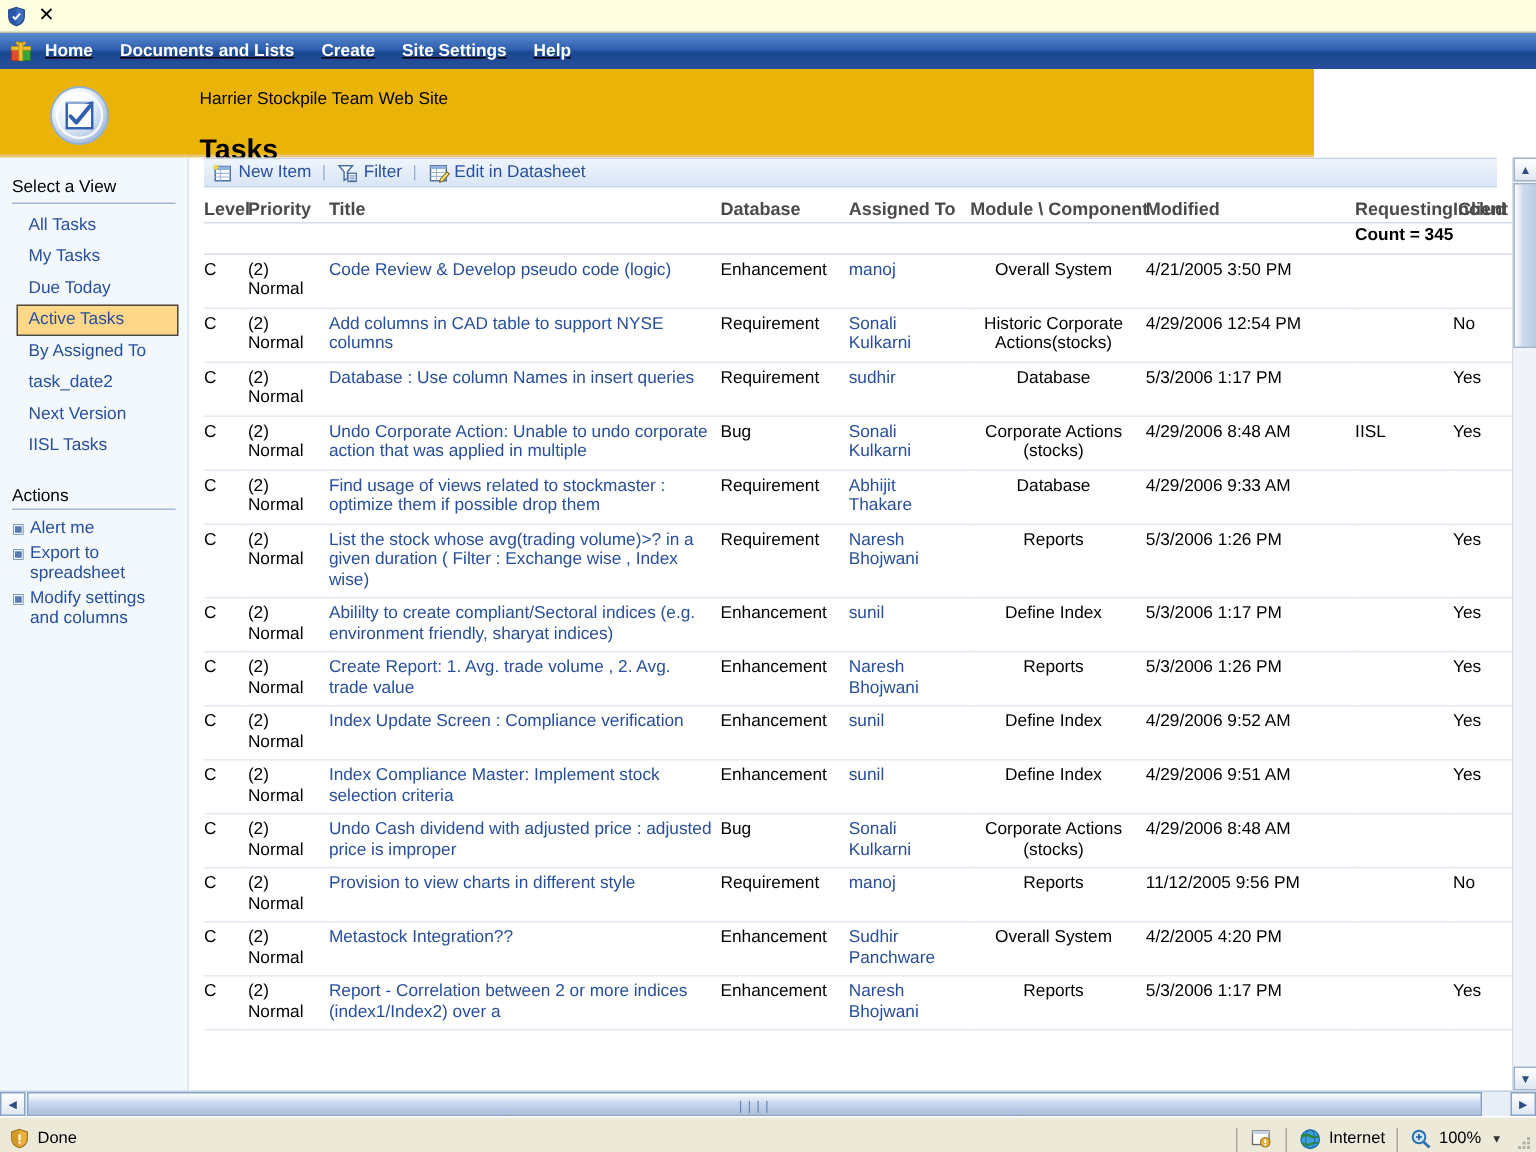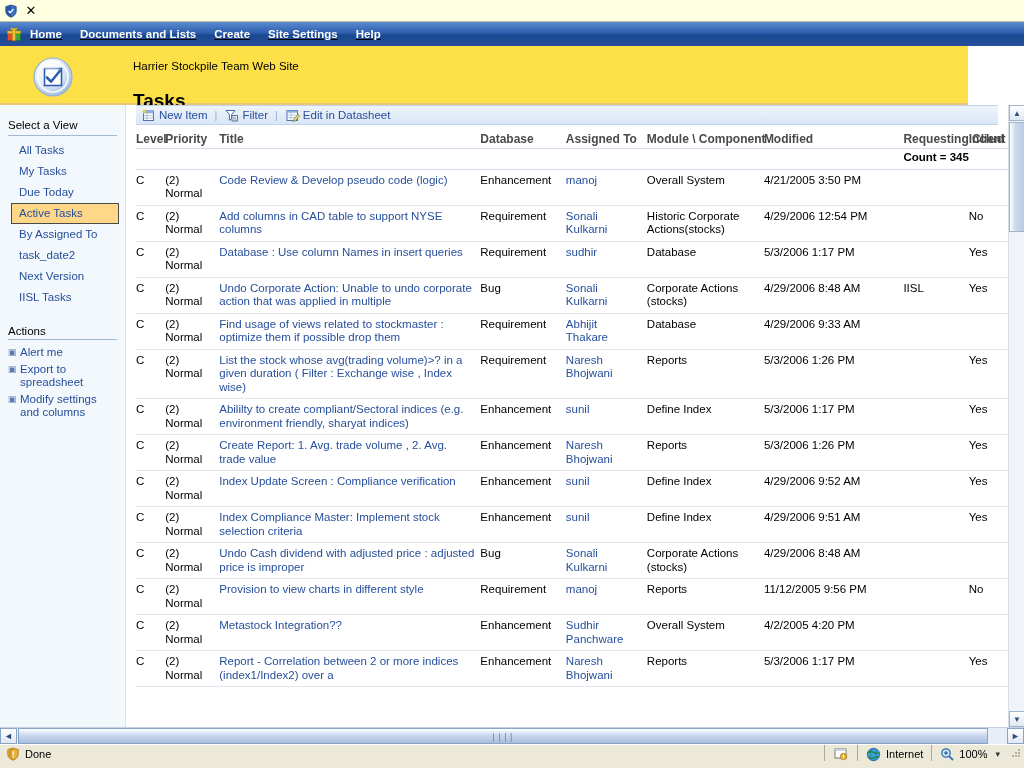--- a/index.html
+++ b/index.html
@@ -49,22 +49,22 @@
   .topnav a {
     color: #ffffff; text-decoration: none;
     font-weight: bold; font-size: 11.5px;
     margin-right: 18px;
     white-space: nowrap;
     cursor: pointer;
   }
 
   
   .banner {
-    position: absolute; top: 46px; left: 0; width: 968px; height: 59px;
-    background: #fde047;
+    position: absolute; top: 46px; left: 0; width: 876px; height: 59px;
+    background: #eab308;
     border-bottom: 2px solid #e8c77b;
   }
   .banner .logo {
     position: absolute; left: 31px; top: 9px; width: 44px; height: 44px;
   }
   .banner .sitename {
     position: absolute; left: 133px; top: 14px;
     font-size: 11.5px; color: #000000;
   }
   .banner .pagetitle {
@@ -163,21 +163,21 @@
   }
   table.list tr.countrow td {
     border-bottom: 1px solid #d3dce8;
     font-weight: bold; padding: 2px 6px 4px 0;
   }
   td.c-level   { width: 26px; }
   td.c-prio    { width: 48px; }
   td.c-title   { width: 232px; }
   td.c-cat     { width: 76px; }
   td.c-assign  { width: 72px; }
-  td.c-module  { width: 104px; }
+  td.c-module  { width: 104px; text-align: center; }
   td.c-mod     { width: 124px; }
   td.c-req     { width: 58px; }
   td.c-incl    { width: 42px; }
   th.c-level   { width: 26px; }
   th.c-prio    { width: 48px; }
   th.c-title   { width: 232px; }
   th.c-cat     { width: 76px; }
   th.c-assign  { width: 72px; }
   th.c-module  { width: 104px; }
   th.c-mod     { width: 124px; }
@@ -227,21 +227,21 @@
     position: absolute; left: 50%; top: 4px; transform: translateX(-50%);
     font-size: 8px; color: #5c7ba6; letter-spacing: 1px;
     font-family: "DejaVu Sans Mono", monospace;
   }
 
   
   .statusbar {
     position: absolute; left: 0; bottom: 0; width: 1024px; height: 24px;
     background: #ece9d8;
     border-top: 1px solid #ffffff;
-    display: flex; align-items: flex-start;
+    display: flex; align-items: flex-end;
     font-size: 11px; color: #000;
   }
   .statusbar .cell {
     display: flex; align-items: center; height: 18px;
     padding: 0 6px; white-space: nowrap;
   }
   .statusbar .sep { width: 1px; height: 16px; background: #aca899; margin: 0 2px; }
   .statusbar .spacer { flex: 1 1 auto; }
   .statusbar .grip2 {
     width: 14px; height: 14px; margin-left: 2px; margin-right: 2px;

